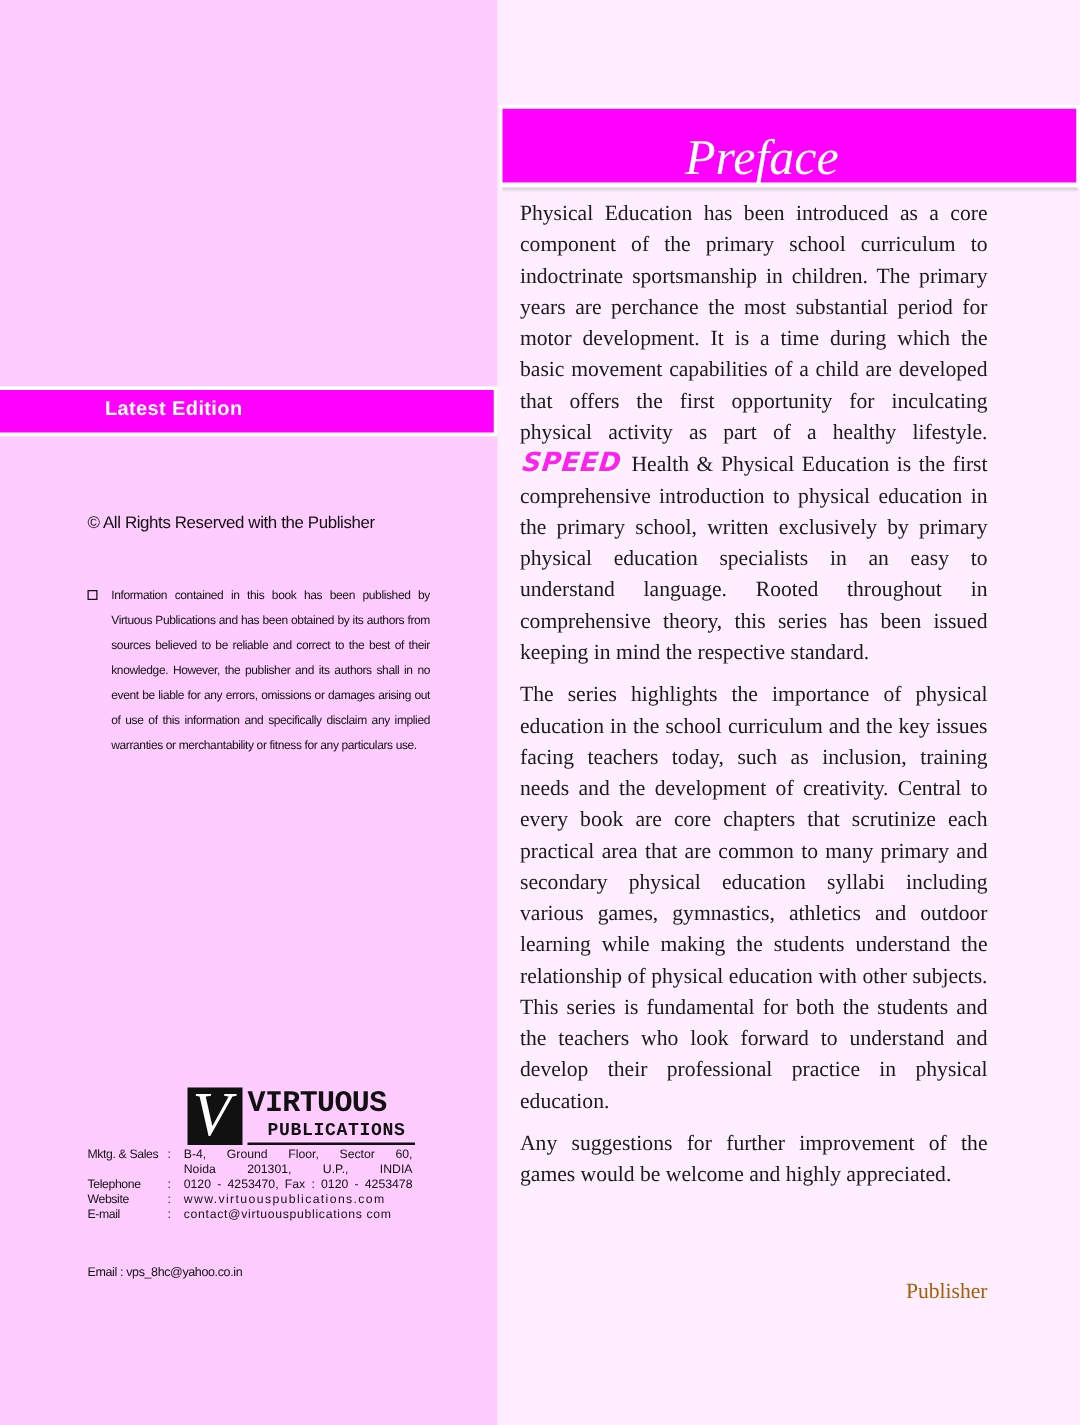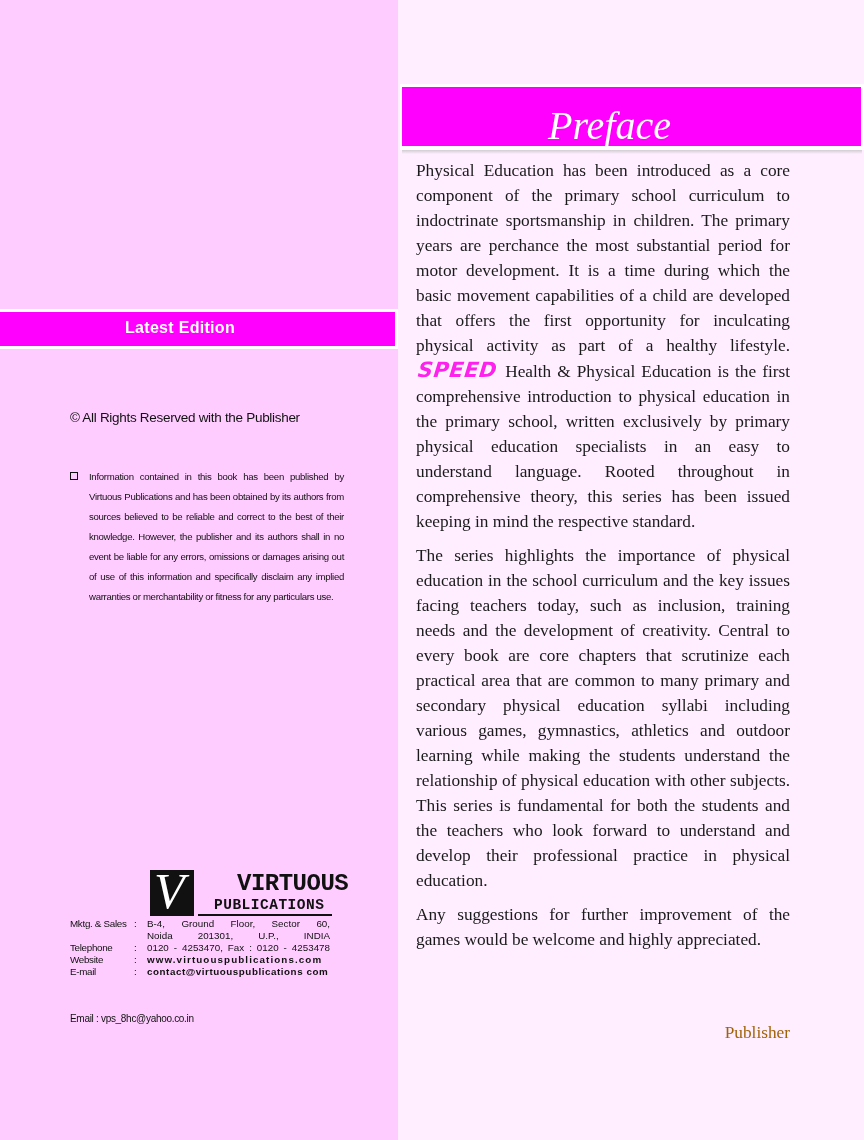--- a/index.html
+++ b/index.html
@@ -21,21 +21,21 @@
     position: absolute; left: 0; top: 309px; width: 398px; height: 40px;
     background: #FFFFFF;
   }
   .edition-bar-inner {
     position: absolute; left: 0; top: 3px; width: 395px; height: 34px;
     background: #FF00FF;
   }
   .edition-label {
     position: absolute; left: 84px; top: 7px;
     font-family: "Liberation Sans", sans-serif; font-weight: bold;
-    font-size: 16px; color: #FFFFFF; letter-spacing: 0.3px; margin-left: 41px;
+    font-size: 16px; color: #FFFFFF; letter-spacing: 0.3px;
   }
 
   .copyright {
     position: absolute; left: 70px; top: 410px;
     font-family: "Liberation Sans", sans-serif; font-size: 13.5px; color: #111;
     letter-spacing: -0.3px;
   }
 
   .disclaimer {
     position: absolute; left: 70px; top: 467px; width: 274px;
@@ -60,21 +60,21 @@
     background: #111;
   }
   .logo-mark-letter {
     position: absolute; left: 4px; top: -4px;
     font-family: "Liberation Serif", serif; font-style: italic;
     font-size: 50px; color: #FFFFFF; line-height: 50px;
   }
   .logo-name {
     position: absolute; left: 48px; top: 2px;
     font-family: "Liberation Mono", monospace; font-weight: bold;
-    font-size: 24px; color: #111; letter-spacing: -0.5px; line-height: 24px; margin-left: 39px;
+    font-size: 24px; color: #111; letter-spacing: -0.5px; line-height: 24px;
   }
   .logo-sub {
     position: absolute; left: 64px; top: 28px;
     font-family: "Liberation Mono", monospace; font-weight: bold;
     font-size: 14.5px; color: #111; line-height: 14px; letter-spacing: 0.5px;
   }
   .logo-rule {
     position: absolute; left: 48px; top: 44px; width: 134px; height: 2px; background: #111;
   }
 
@@ -83,21 +83,21 @@
     font-family: "Liberation Sans", sans-serif; font-size: 9.8px; color: #111;
     line-height: 12px;
   }
   .contact-row { position: relative; height: 12px; }
   .contact-label { position: absolute; left: 0; top: 0; letter-spacing: -0.3px; }
   .contact-colon { position: absolute; left: 64px; top: 0; }
   .contact-value {
     position: absolute; left: 77px; top: 0; width: 183px;
     text-align: justify; text-align-last: justify; letter-spacing: 0px;
   }
-  .contact-value.spaced { letter-spacing: 1.1px; text-align: center; text-align-last: left; font-weight: bold; }
+  .contact-value.spaced { letter-spacing: 1.1px; text-align: center; text-align-last: left; }
 
   .printer {
     position: absolute; left: 70px; top: 1008px;
     font-family: "Liberation Sans", sans-serif; font-size: 10px; color: #111;
     line-height: 21px; letter-spacing: -0.3px;
   }
 
   
   .preface-banner-shadow {
     position: absolute; left: 402px; top: 148px; width: 460px; height: 6px;

